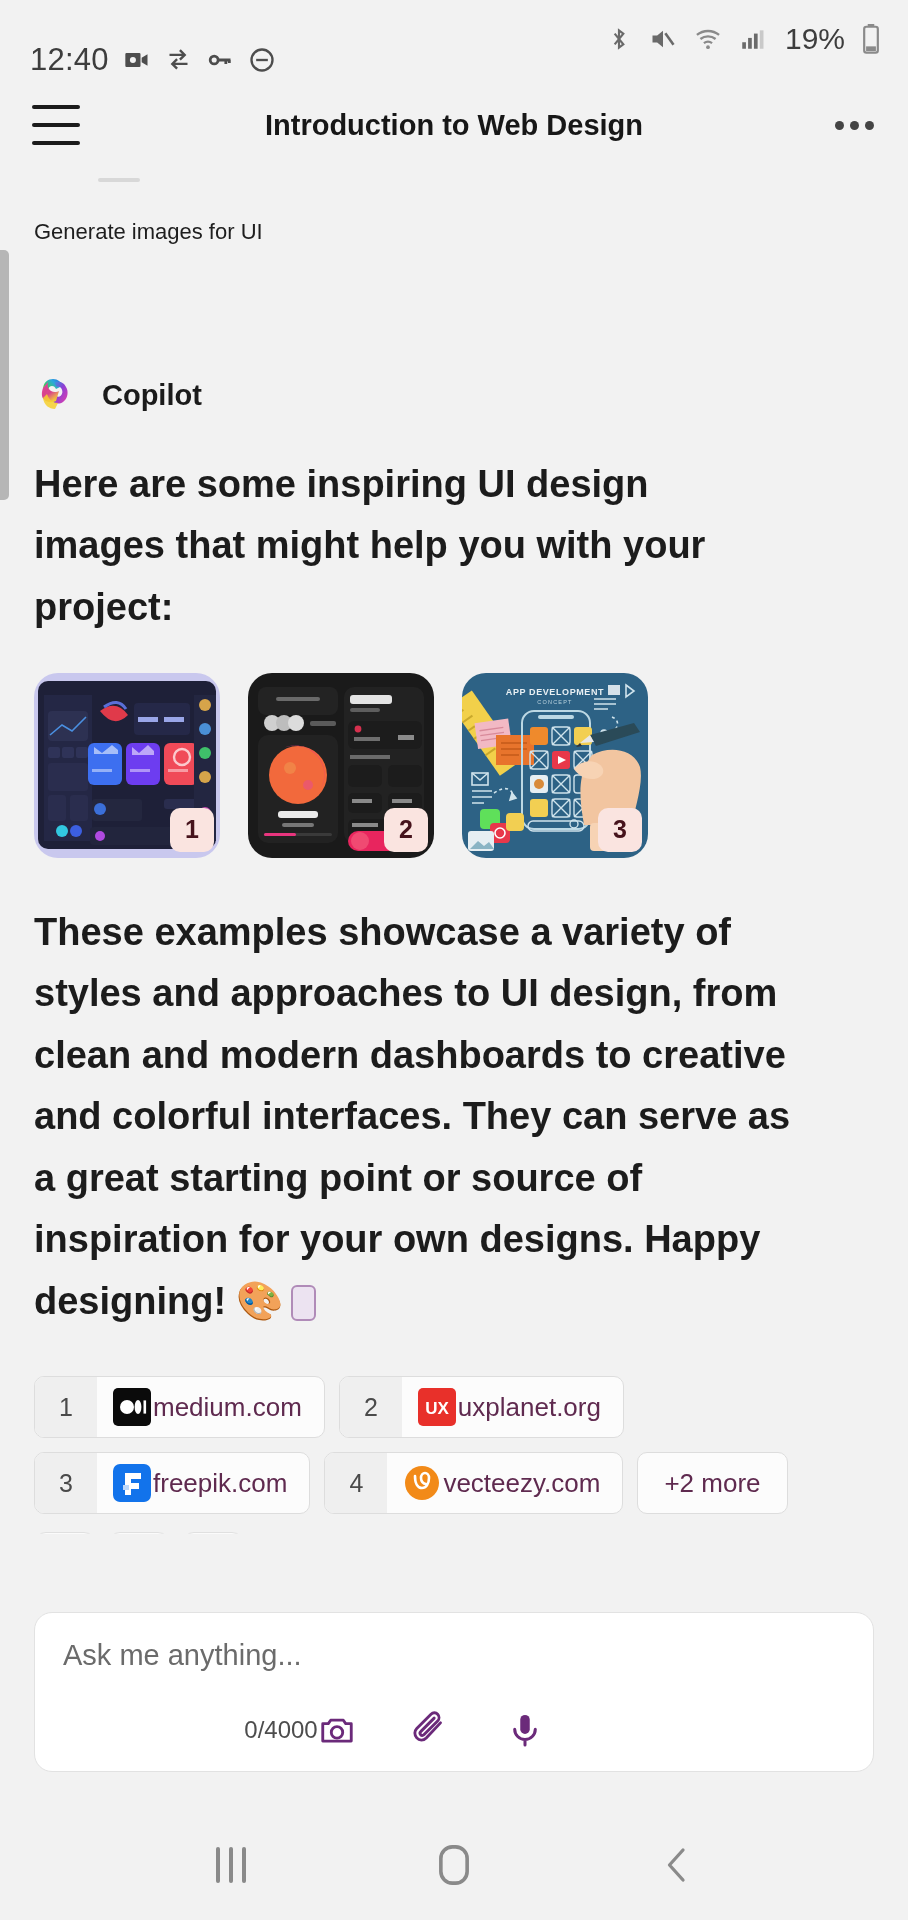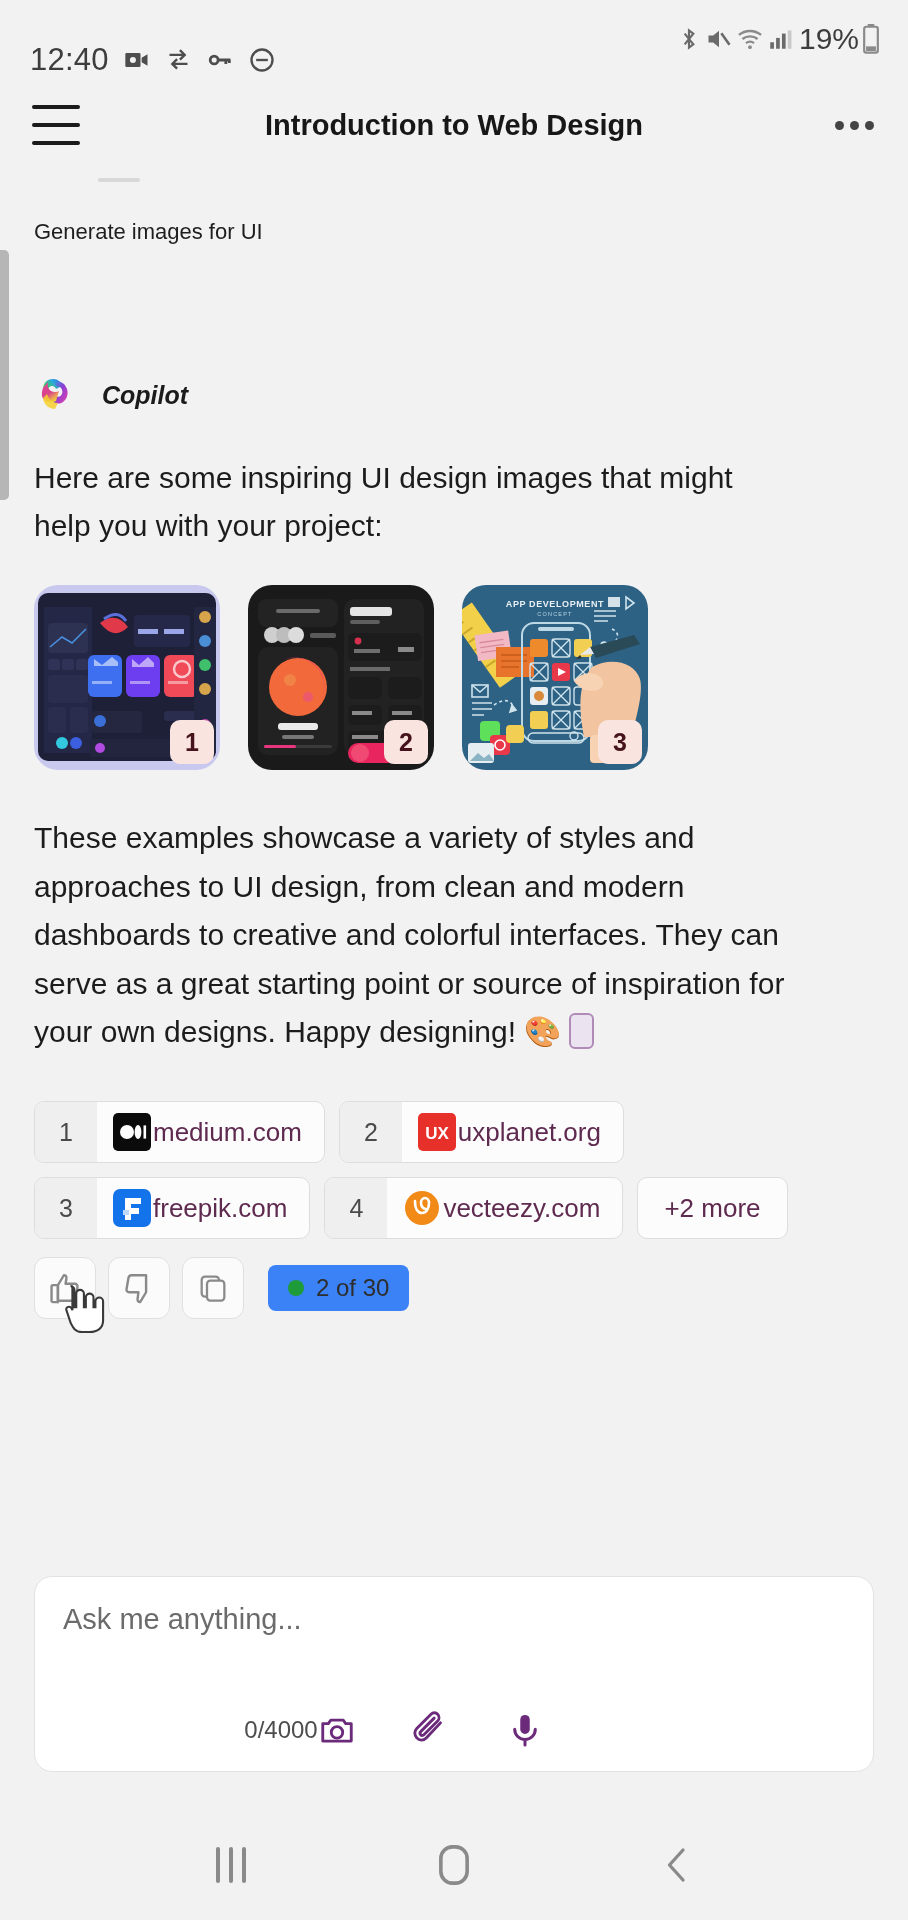--- a/index.html
+++ b/index.html
@@ -13,21 +13,21 @@
 
   
   .statusbar {
     height:78px; display:flex; align-items:flex-end;
     padding:0 30px; position:relative;
   }
   .sb-left { display:flex; align-items:center; gap:14px; }
   .sb-time { font-size:31px; color:#3d3d3d; letter-spacing:0.2px; }
   .sb-right {
     position:absolute; right:28px; top:0; height:78px;
-    display:flex; align-items:center; gap:3px;
+    display:flex; align-items:center; gap:17px;
   }
   .sb-batt-text { font-size:30px; color:#3d3d3d; margin-left:3px; }
   .ico { display:inline-flex; align-items:center; justify-content:center; }
 
   
   .appbar {
     height:94px; display:flex; align-items:center;
     padding:0 32px; position:relative;
   }
   .hamburger { width:48px; height:40px; display:flex; flex-direction:column; justify-content:space-between; cursor:pointer; }
@@ -53,25 +53,26 @@
 
   .ghostline { width:42px; height:4px; background:#d8d8d8; border-radius:2px; margin:6px 0 0 64px; }
 
   .usertext {
     font-size:22px; color:#1e1e1e; margin-top:34px; line-height:1.45;
   }
 
   
   .copilot-row { display:flex; align-items:center; gap:20px; margin-top:124px; }
   .copilot-logo { width:48px; height:48px; position:relative; }
-  .copilot-name { font-size:25px; font-weight:bold; color:#1b1b1b;font-style:italic; }
+  .copilot-name { font-size:29px; font-weight:bold; color:#1b1b1b; }
 
   .para {
-    font-size:30px; color:#1c1c1c; line-height:1.62; margin-top:34px;
+    font-size:38px; color:#1c1c1c; line-height:1.62; margin-top:34px;
     max-width:740px;
+    font-weight:bold;
   }
   .para2 { margin-top:44px; max-width:760px; }
   .box-glyph {
     display:inline-block; width:25px; height:36px; vertical-align:-7px;
     border:2px solid #b08bb8; border-radius:6px; background:#ece3f1; margin-left:7px;
   }
 
   
   .imgstrip { display:flex; gap:28px; margin-top:34px; }
   .thumb {
@@ -114,21 +115,21 @@
   }
   .dot { width:16px; height:16px; border-radius:50%; background:#1f9c3a; display:block; }
   .pill-text { font-size:24px; color:#2d2d2d; }
 
   .cursor-hand { position:absolute; left:24px; top:26px; width:46px; height:50px; pointer-events:none; }
 
   
   .composer {
     position:absolute; left:34px; right:34px; bottom:148px;
     background:#ffffff; border:1px solid #e2e2e2; border-radius:18px;
-    height:196px; padding:26px 28px 0 28px;
+    height:160px; padding:26px 28px 0 28px;
   }
   .composer-ph { font-size:29px; color:#6b6b6b; }
   .composer-bot {
     position:absolute; left:28px; right:28px; bottom:22px;
     display:flex; align-items:center; justify-content:center;
   }
   .counter { font-size:24px; color:#4d4d4d; }
   .comp-icons { display:flex; align-items:center; gap:56px; margin-right:120px; }
   .cicon { cursor:pointer; display:flex; }
 

